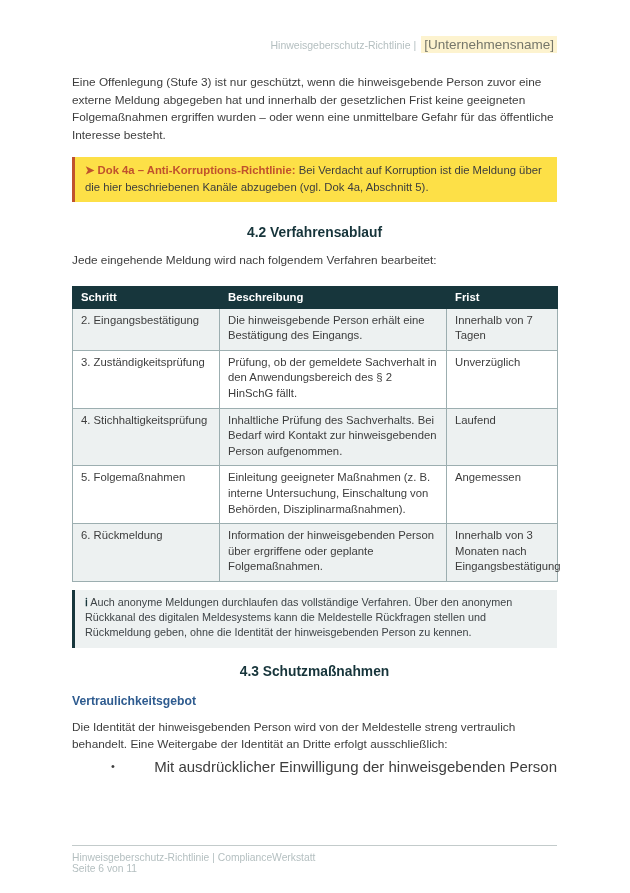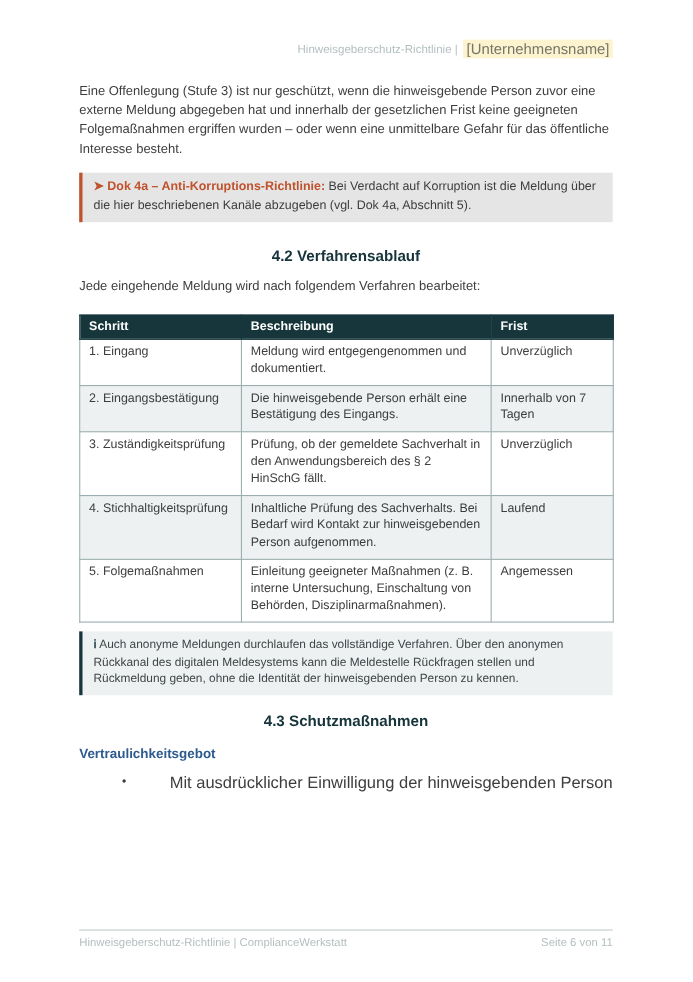--- a/index.html
+++ b/index.html
@@ -26,21 +26,21 @@
 
   
   .content { position: absolute; left: 72px; top: 74px; width: 485px; }
 
   p.body {
     font-size: 11.8px; line-height: 17.6px; margin-bottom: 13px;
     color: #3d3d3d;
   }
 
   .callout {
-    background: #e5e5e5; border-left: 3px solid #c0522d;
+    background: #fde047; border-left: 3px solid #c0522d;
     padding: 5px 10px 7px 10px; margin-bottom: 13px;
     font-size: 11.3px; line-height: 16.3px;
   }
   .callout .callout-label { color: #c0522d; font-weight: bold; }
 
   h2.section {
     font-size: 13.8px; font-weight: bold; color: #16343a;
     margin-top: 28px; margin-bottom: 12px; text-align: center;
   }
   h2.section.first { margin-top: 23px; }
@@ -82,21 +82,21 @@
   ul.bullets li::before {
     content: "•"; position: absolute; left: 39px; top: 0;
     color: #3d3d3d; font-size: 11px;
   }
 
   
   .footer {
     position: absolute; left: 72px; right: 73px; top: 845px;
     border-top: 1px solid #c3cbcb; padding-top: 6px;
     display: flex; justify-content: space-between;
-    font-size: 10.3px; color: #b4bfc0;
+    font-size: 10.3px; color: #b4bfc0; flex-direction: column;
   }
 </style>
 </head>
 <body>
 
 <div class="page">
 
   <div class="header">
     <span>Hinweisgeberschutz-Richtlinie |</span>
     <span class="placeholder">[Unternehmensname]</span>
@@ -123,58 +123,59 @@
           <col class="col-frist">
       </colgroup>
       <thead>
         <tr>
           <th>Schritt</th>
           <th>Beschreibung</th>
           <th>Frist</th>
         </tr>
       </thead>
       <tbody>
-        <tr>
-          <td>1. Eingang</td>
-          <td>Meldung wird entgegengenommen und dokumentiert.</td>
-          <td>Unverzüglich</td>
-        </tr>
         <tr class="shaded">
           <td>2. Eingangsbestätigung</td>
           <td>Die hinweisgebende Person erhält eine Bestätigung des Eingangs.</td>
           <td>Innerhalb von 7 Tagen</td>
         </tr>
         <tr>
           <td>3. Zuständigkeitsprüfung</td>
           <td>Prüfung, ob der gemeldete Sachverhalt in den Anwendungsbereich des § 2 HinSchG fällt.</td>
           <td>Unverzüglich</td>
         </tr>
         <tr class="shaded">
           <td>4. Stichhaltigkeitsprüfung</td>
           <td>Inhaltliche Prüfung des Sachverhalts. Bei Bedarf wird Kontakt zur hinweisgebenden Person aufgenommen.</td>
           <td>Laufend</td>
         </tr>
         <tr>
           <td>5. Folgemaßnahmen</td>
           <td>Einleitung geeigneter Maßnahmen (z. B. interne Untersuchung, Einschaltung von Behörden, Disziplinarmaßnahmen).</td>
           <td>Angemessen</td>
         </tr>
+        <tr class="shaded">
+          <td>6. Rückmeldung</td>
+          <td>Information der hinweisgebenden Person über ergriffene oder geplante Folgemaßnahmen.</td>
+          <td>Innerhalb von 3 Monaten nach Eingangsbestätigung</td>
+        </tr>
       </tbody>
     </table>
 
 
     <div class="infobox">
       <span class="info-icon">ℹ</span>
       <span>Auch anonyme Meldungen durchlaufen das vollständige Verfahren. Über den anonymen Rückkanal des digitalen Meldesystems kann die Meldestelle Rückfragen stellen und Rückmeldung geben, ohne die Identität der hinweisgebenden Person zu kennen.</span>
     </div>
 
     <h2 class="section" style="margin-top:16px;">4.3 Schutzmaßnahmen</h2>
 
     <h3 class="subsection">Vertraulichkeitsgebot</h3>
 
+    <p class="body" style="margin-bottom:4px;">Die Identität der hinweisgebenden Person wird von der Meldestelle streng vertraulich behandelt. Eine Weitergabe der Identität an Dritte erfolgt ausschließlich:</p>
 
     <ul class="bullets">
       <li>Mit ausdrücklicher Einwilligung der hinweisgebenden Person</li>
     </ul>
 
   </div>
 
   <div class="footer">
     <span>Hinweisgeberschutz-Richtlinie | ComplianceWerkstatt</span>
     <span>Seite 6 von 11</span>

